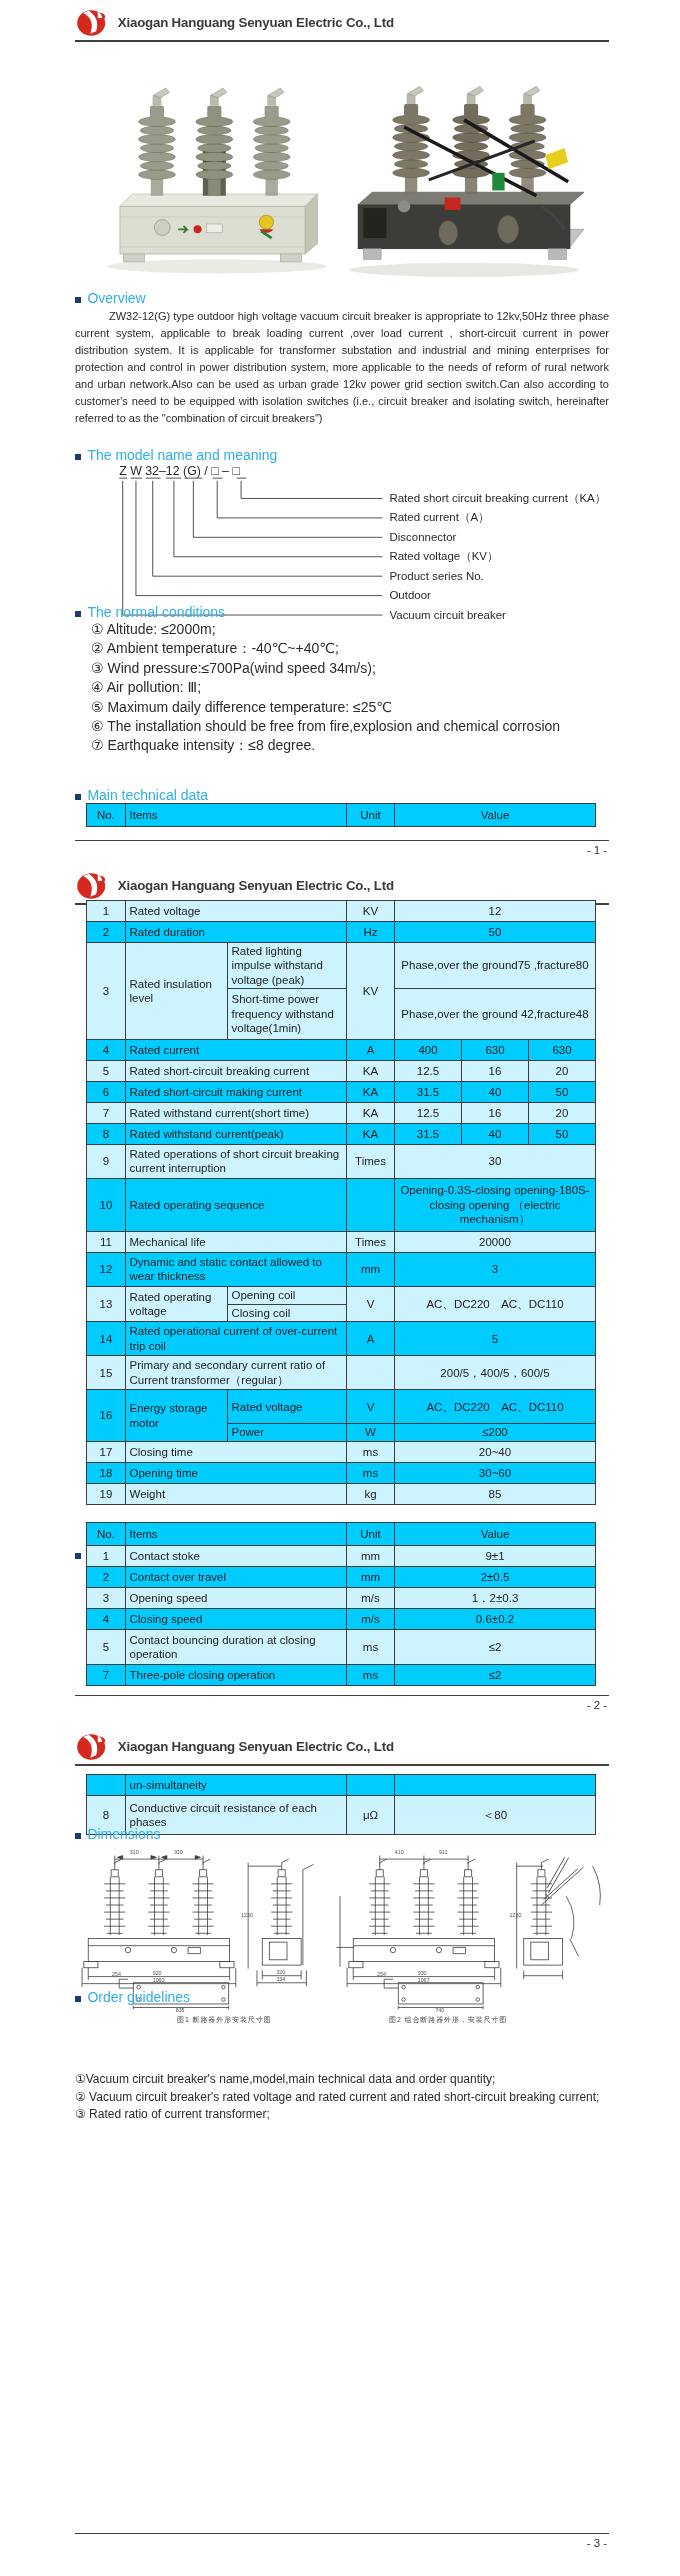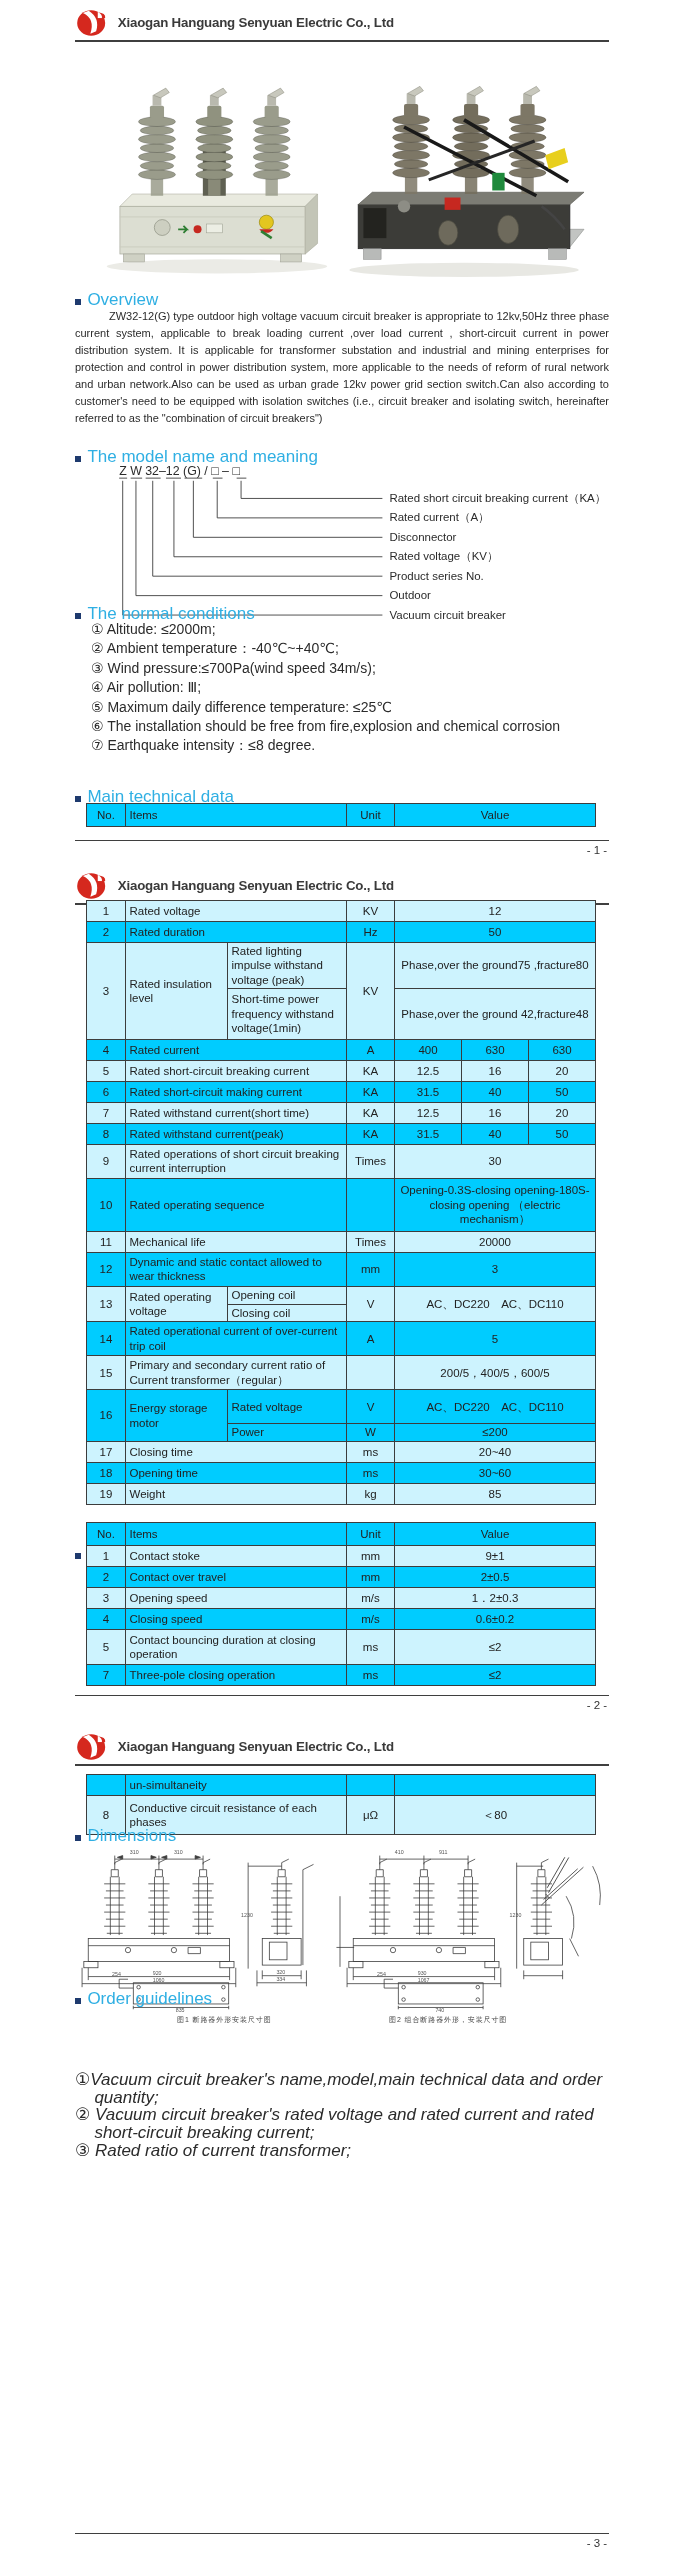--- a/index.html
+++ b/index.html
@@ -7,29 +7,29 @@
        font-family:"Liberation Sans","DejaVu Sans",sans-serif;color:#2e2e2e;overflow:hidden;}
   
   .pagehead{position:absolute;left:75px;width:534px;height:35px;display:flex;align-items:center;
             border-bottom:2.7px solid #3f3f3f;}
   .logo{width:34px;height:28px;margin-right:8.8px;flex:0 0 auto;}
   .company{font-size:13.3px;font-weight:bold;color:#3a3a3a;letter-spacing:-0.2px;}
   
   .pagefoot{position:absolute;left:75px;width:534px;border-top:1.8px solid #3f3f3f;}
   .pagenum{text-align:right;font-size:11.5px;color:#333;padding-top:2.7px;padding-right:1.8px;}
   
-  .sec-h{position:absolute;left:75px;font-size:17px;color:#2fafe3;white-space:nowrap;}
+  .sec-h{position:absolute;left:75px;font-size:14px;color:#2fafe3;white-space:nowrap;}
   .sec-h .bullet{display:inline-block;width:6.2px;height:6.2px;background:#1e3a6e;margin-right:6.2px;}
   
   .para{position:absolute;left:75px;width:534px;font-size:11px;line-height:17px;
         text-align:justify;color:#2b2b2b;}
   .para.indent{text-indent:34px;}
   .plist{position:absolute;left:91px;width:521px;font-size:14px;color:#2b2b2b;}
   .plist div{line-height:19.4px;}
-  .olist{position:absolute;left:75px;width:537px;font-size:17px;color:#2b2b2b;font-style:italic;}
+  .olist{position:absolute;left:75px;width:537px;font-size:12px;color:#2b2b2b;}
   .olist div{line-height:17.7px;padding-left:19.4px;text-indent:-19.4px;}
   
   table.t{border-collapse:collapse;table-layout:fixed;width:509px;position:absolute;left:86px;
           font-size:11.5px;color:#222;}
   table.t{border:1.8px solid #3c3c3c;}
   .t td{border:0.9px solid #3c3c3c;padding:0.9px 3.5px;text-align:center;line-height:1.25;
         overflow:hidden;}
   .t td.item{text-align:left;}
   .t tr.b td{background:#00ccff;}
   .t tr.p td{background:#cdf3fe;}

